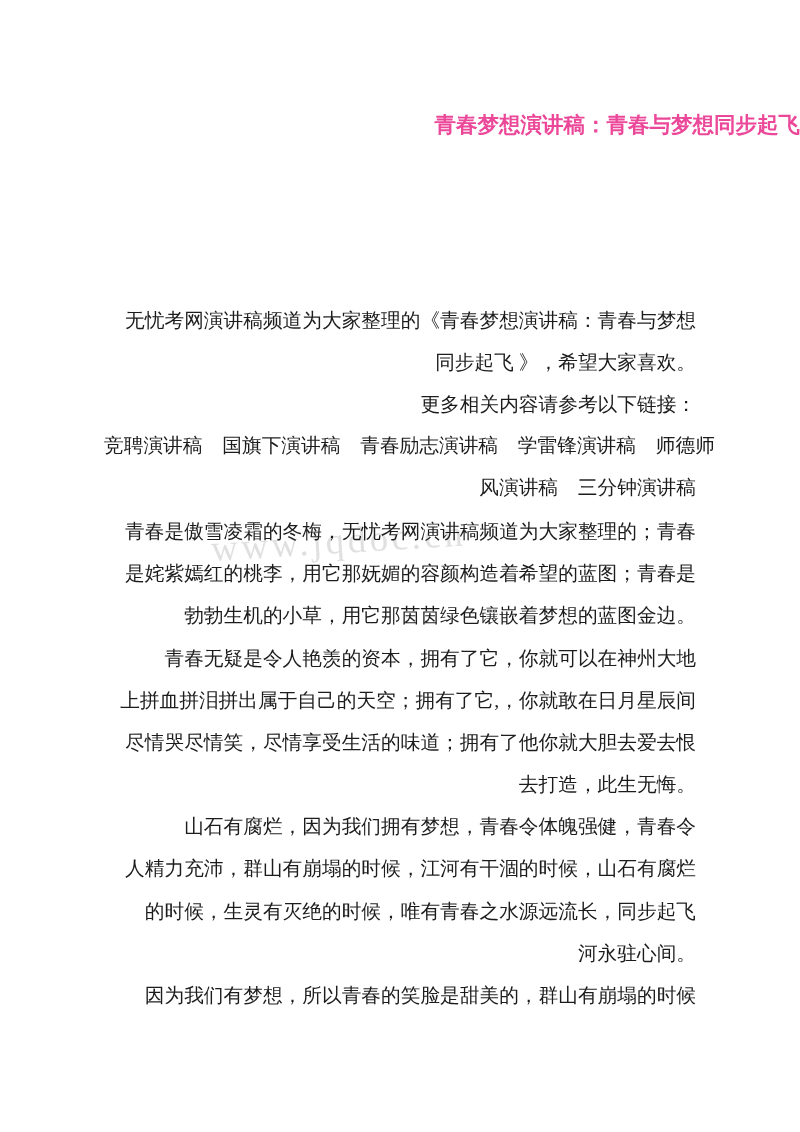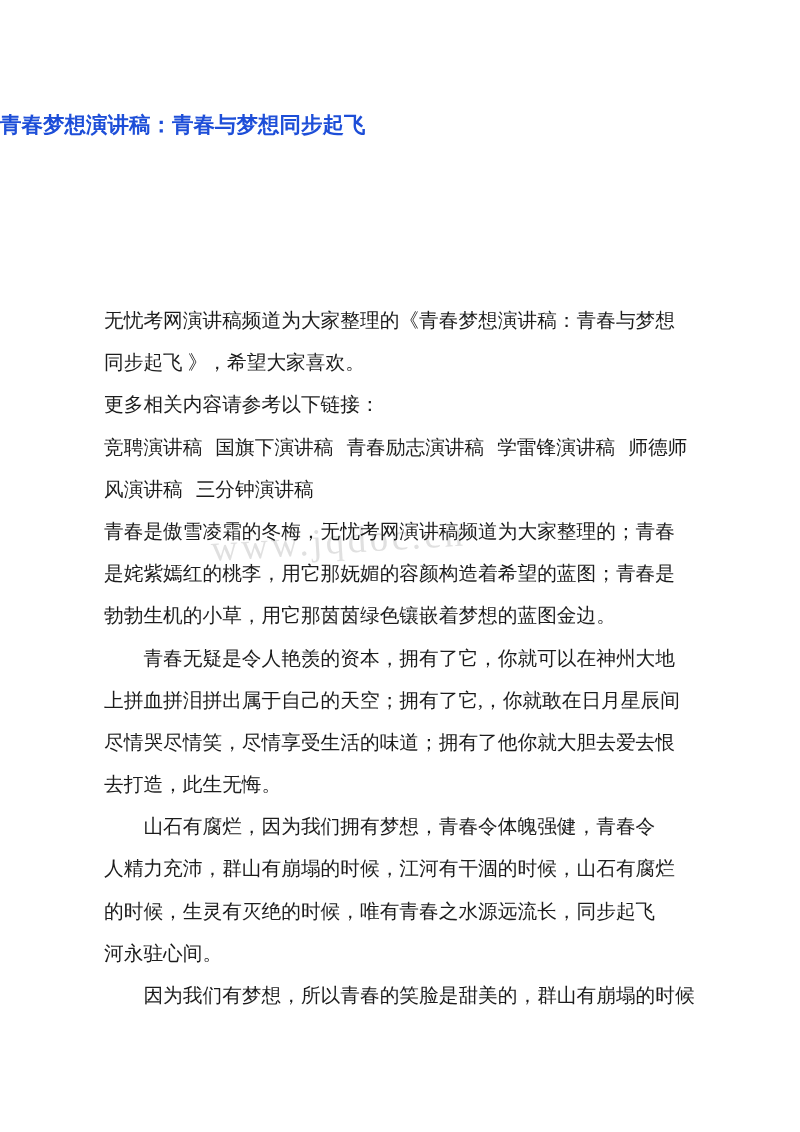--- a/index.html
+++ b/index.html
@@ -15,46 +15,48 @@
     overflow: hidden;
     font-family: "Liberation Serif", "DejaVu Serif", serif;
     color: #1c1c1c;
   }
   .title {
     position: absolute;
     top: 110px;
     left: 0;
     width: 100%;
     margin: 0;
-    text-align: left;
+    text-align: right;
     font-size: 21.5px;
     font-weight: bold;
     line-height: 30px;
-    color: #1d4ed8;
+    color: #ec4899;
     z-index: 2;
   }
   .content {
     position: absolute;
     left: 104px;
     top: 299px;
     width: 592px;
     font-size: 19.7px;
     color: #1c1c1c;
     z-index: 2;
   }
   .line {
     height: 42.2px;
     line-height: 42.2px;
     white-space: nowrap;
+    text-align: right;
   }
   .line.indent {
     text-indent: 2em;
   }
   .line.links {
     word-spacing: 8px;
+    font-family: Liberation Mono, monospace;
   }
   .watermark {
     position: absolute;
     left: 211px;
     top: 527px;
     z-index: 1;
     font-size: 37px;
     letter-spacing: 3.5px;
     color: #c7c7c7;
     opacity: 0.55;

